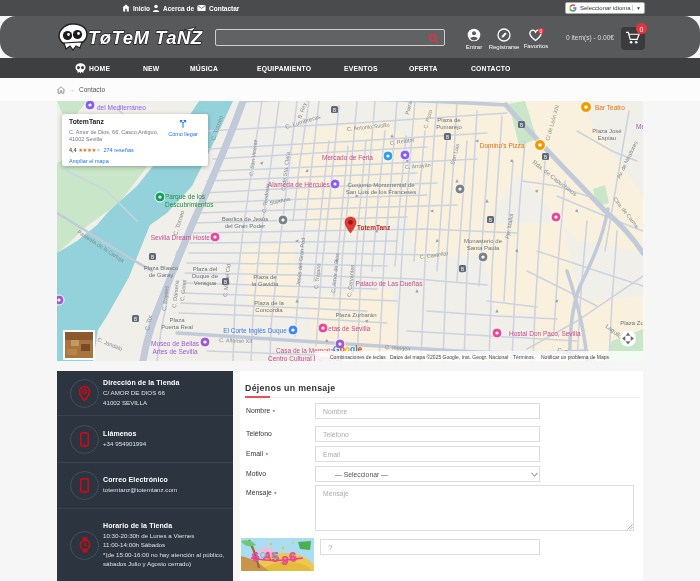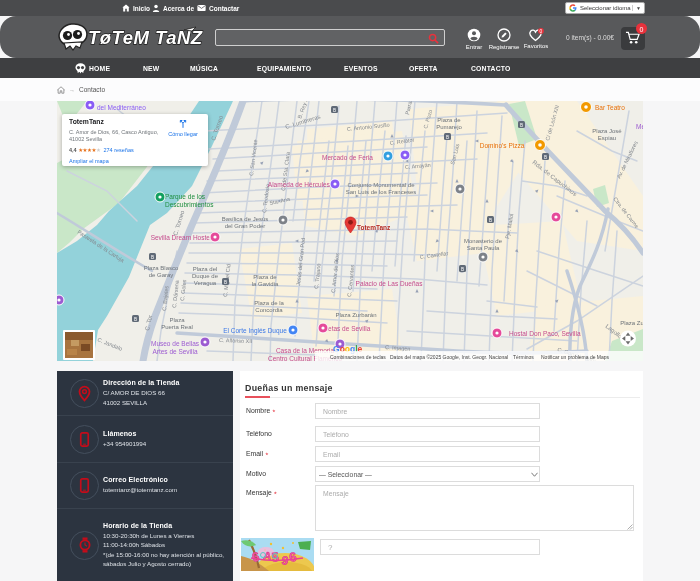--- a/index.html
+++ b/index.html
@@ -518,31 +518,31 @@
             <path d="M8 5.5 L8 8 L10 9.2" stroke="#c40c1a" stroke-width="1.2" fill="none"></path>
           </svg>
       </div>
       <div class="ptxt">
           <b>Horario de la Tienda</b>
           <div>10:30-20:30h de Lunes a Viernes<br>11:00-14:00h Sábados<br>*(de 15:00-16:00 no hay atención al público,<br>sábados Julio y Agosto cerrado)</div>
         </div>
     </div>
   </div>
   <div class="formarea">
-    <div class="fh">Dueñas un mensaje</div>
+    <div class="fh">Déjenos un mensaje</div>
     <div class="fh-line"></div>
     <div class="fh-u"></div>
     <div class="flabel" style="top:36px">Nombre <span class="red">٭</span></div>
     <input class="fi" style="top: 32px;" placeholder="Nombre">
     <div class="flabel" style="top:59px">Teléfono</div>
     <input class="fi" style="top: 55px;" placeholder="Teléfono">
     <div class="flabel" style="top:79px">Email <span class="red">٭</span></div>
     <input class="fi" style="top: 75px;" placeholder="Email">
     <div class="flabel" style="top:99px">Motivo</div>
-    <select class="fi" style="top:95px;color:#555;padding-left:3px;-webkit-appearance:none;appearance:none"><option>— Seleccionar —</option></select>
+    <select class="fi" style="top:95px;color:#555;padding-left:19px;-webkit-appearance:none;appearance:none"><option>— Seleccionar —</option></select>
     <svg width="7" height="5" viewBox="0 0 8 5" style="position:absolute;left:291px;top:101px">
         <path d="M0.5 0.5 L4 4.5 L7.5 0.5" stroke="#555" stroke-width="0.9" fill="none"></path>
       </svg>
     <div class="flabel" style="top:118px">Mensaje <span class="red">٭</span></div>
     <textarea style="left: 75px; top: 114px; width: 319px; height: 46px; padding: 4px 7px; resize: none;" placeholder="Mensaje"></textarea>
     <svg width="73" height="33" viewBox="0 0 73 33" style="position:absolute;left:1px;top:167px">
       <rect width="73" height="33" fill="#aadcf2"></rect>
       <ellipse cx="44" cy="33" rx="30" ry="18" fill="#edc84e"></ellipse>
       <ellipse cx="46" cy="36" rx="26" ry="12" fill="#e5bb3e"></ellipse>
       <path d="M0 18 C10 20 20 26 28 33 L0 33 Z" fill="#c8954a"></path>

